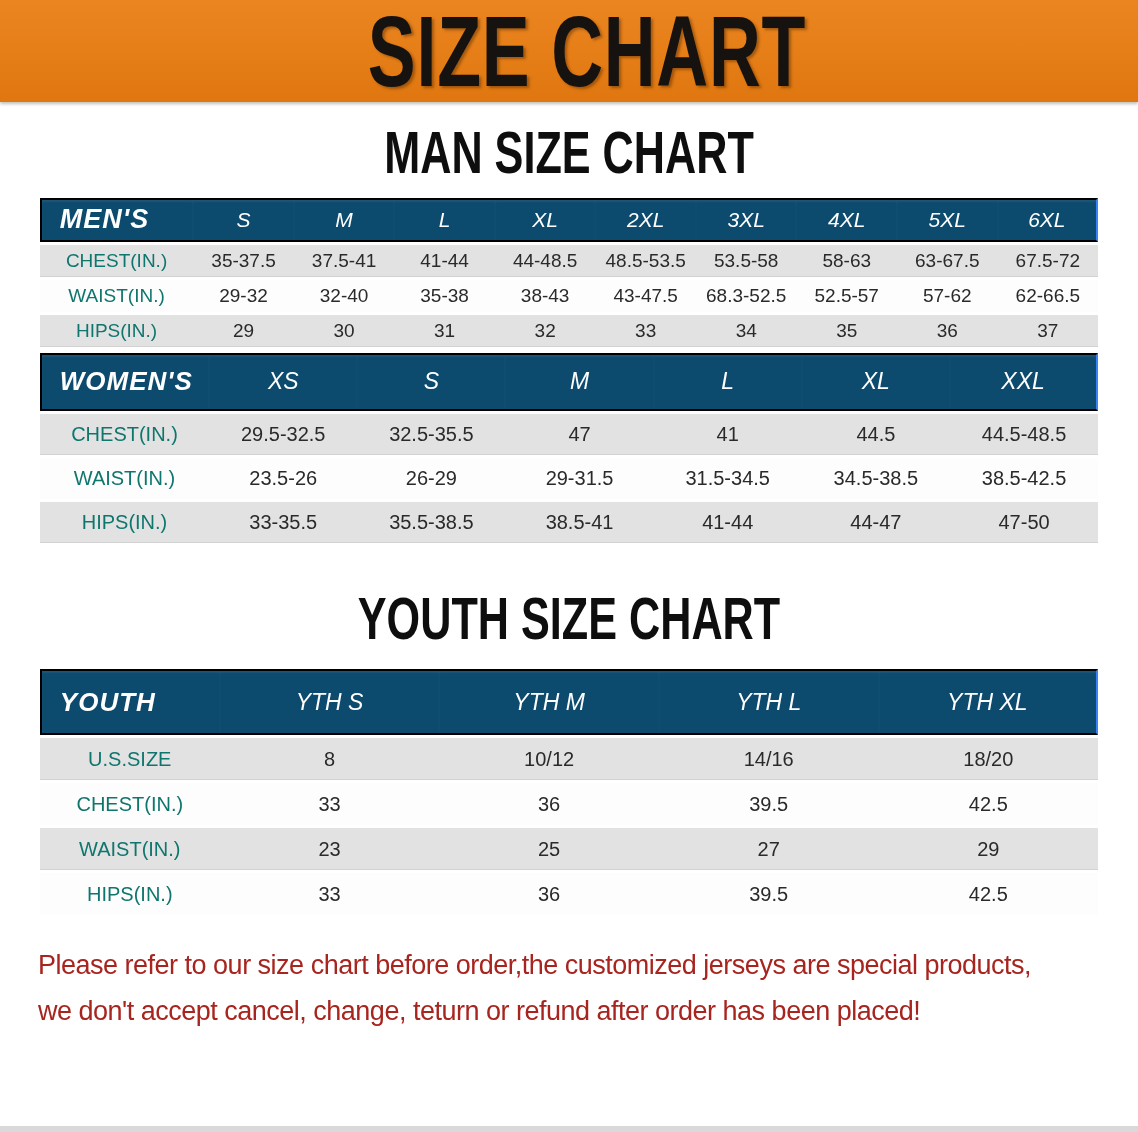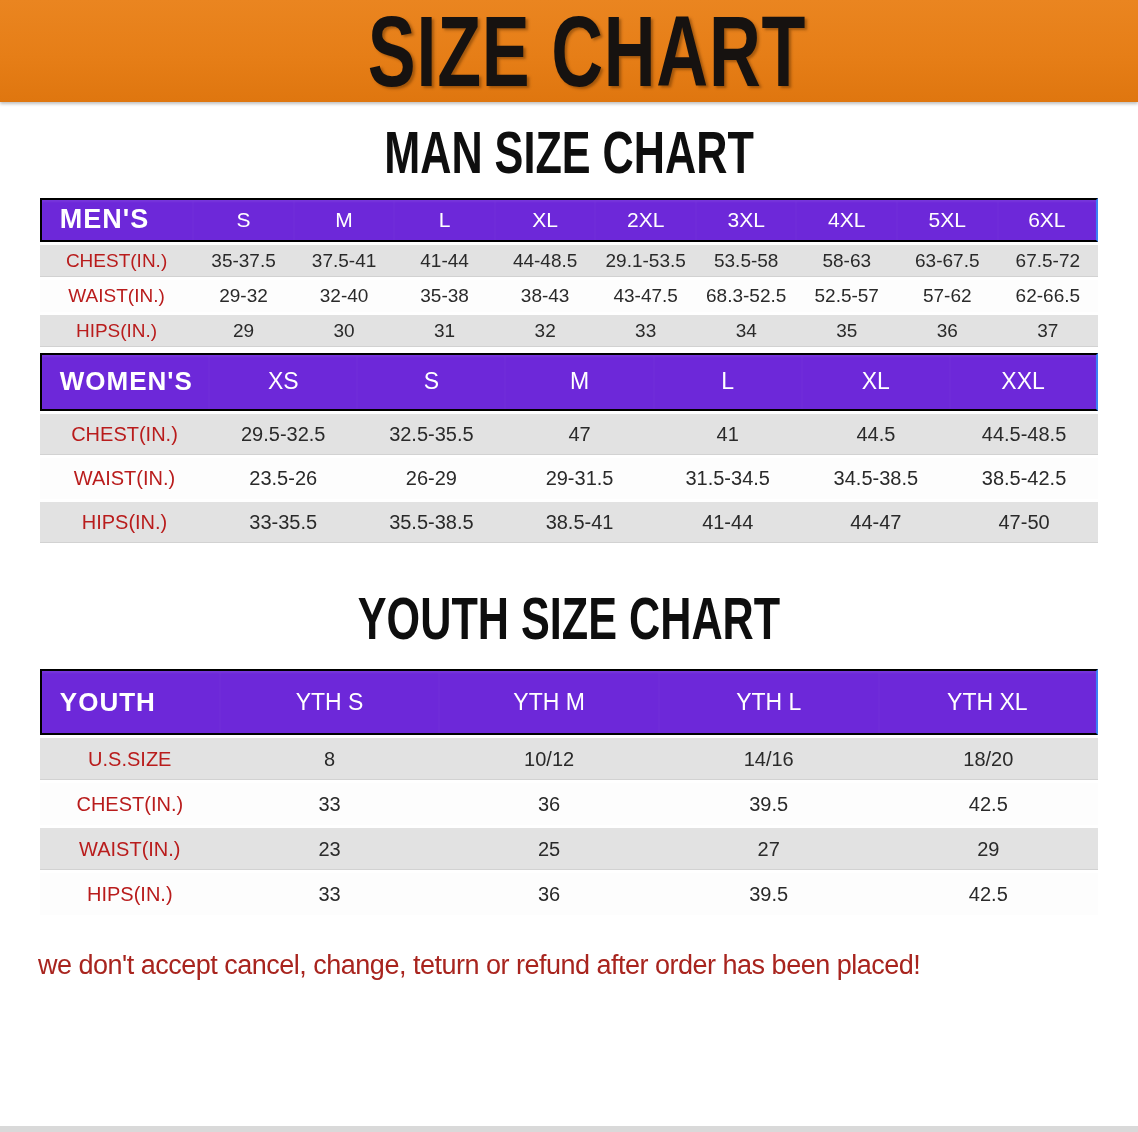--- a/index.html
+++ b/index.html
@@ -32,31 +32,32 @@
   .s0 .section-heading { margin:22px 0 14px; }
   .s1 .section-heading { margin:34px 0 20px; }
   .s2 .section-heading { margin:44px 0 20px; }
 
   
   .size-table {
     width:93%; margin:0 auto; table-layout:fixed;
     border-collapse:separate; border-spacing:0 3px;
   }
   thead th {
-    background:#6d28d9; color:#fff; font-weight:normal; text-align:center;
+    background:#0c4a6e; color:#fff; font-weight:normal; text-align:center;
     border-top:2px solid #000; border-bottom:2px solid #000;
     box-shadow:inset 0 2px 2px rgba(255,255,255,0.07);
+    font-style:italic;
   }
   thead th.corner {
     text-align:left; padding-left:18px; font-weight:bold; letter-spacing:1px;
     border-left:2px solid #000;
   }
   thead th:last-child { border-right:2px solid #3b82f6; }
   tbody td { text-align:center; color:#2a2a2a; }
-  tbody td.rowlabel { color:#b91c1c; }
+  tbody td.rowlabel { color:#0f766e; }
   tbody tr:nth-child(odd) td { background:#e2e2e2; box-shadow:inset 0 -1px 0 rgba(0,0,0,0.07); }
   tbody tr:nth-child(even) td { background:#fdfdfd; }
 
   .s0 thead th { height:44px; font-size:21px; }
   .s0 thead th.corner { font-size:27px; }
   .s0 tbody td { height:32px; font-size:19px; }
   .s0 col.label { width:14.5%; }
 
   .s1 thead th { height:58px; font-size:23px; }
   .s1 thead th.corner { font-size:26px; }
@@ -115,21 +116,21 @@
             <th>6XL</th>
           </tr>
         </thead>
         <tbody>
           <tr>
             <td class="rowlabel">CHEST(IN.)</td>
             <td>35-37.5</td>
             <td>37.5-41</td>
             <td>41-44</td>
             <td>44-48.5</td>
-            <td>29.1-53.5</td>
+            <td>48.5-53.5</td>
             <td>53.5-58</td>
             <td>58-63</td>
             <td>63-67.5</td>
             <td>67.5-72</td>
           </tr>
           <tr>
             <td class="rowlabel">WAIST(IN.)</td>
             <td>29-32</td>
             <td>32-40</td>
             <td>35-38</td>
@@ -259,16 +260,17 @@
             <td>36</td>
             <td>39.5</td>
             <td>42.5</td>
           </tr>
         </tbody>
       </table>
   </section>
 </main>
 
 <footer class="disclaimer">
+  <div class="disclaimer-line">Please refer to our size chart before order,the customized jerseys are special products,</div>
   <div class="disclaimer-line">we don't accept cancel, change, teturn or refund after order has been placed!</div>
 </footer>
 
 <div class="bottom-edge"></div>
 
 </body></html>

